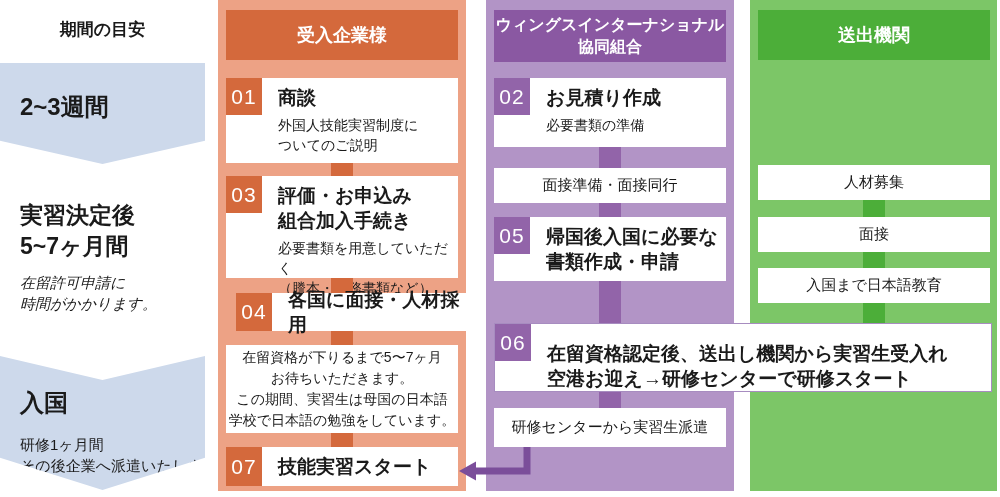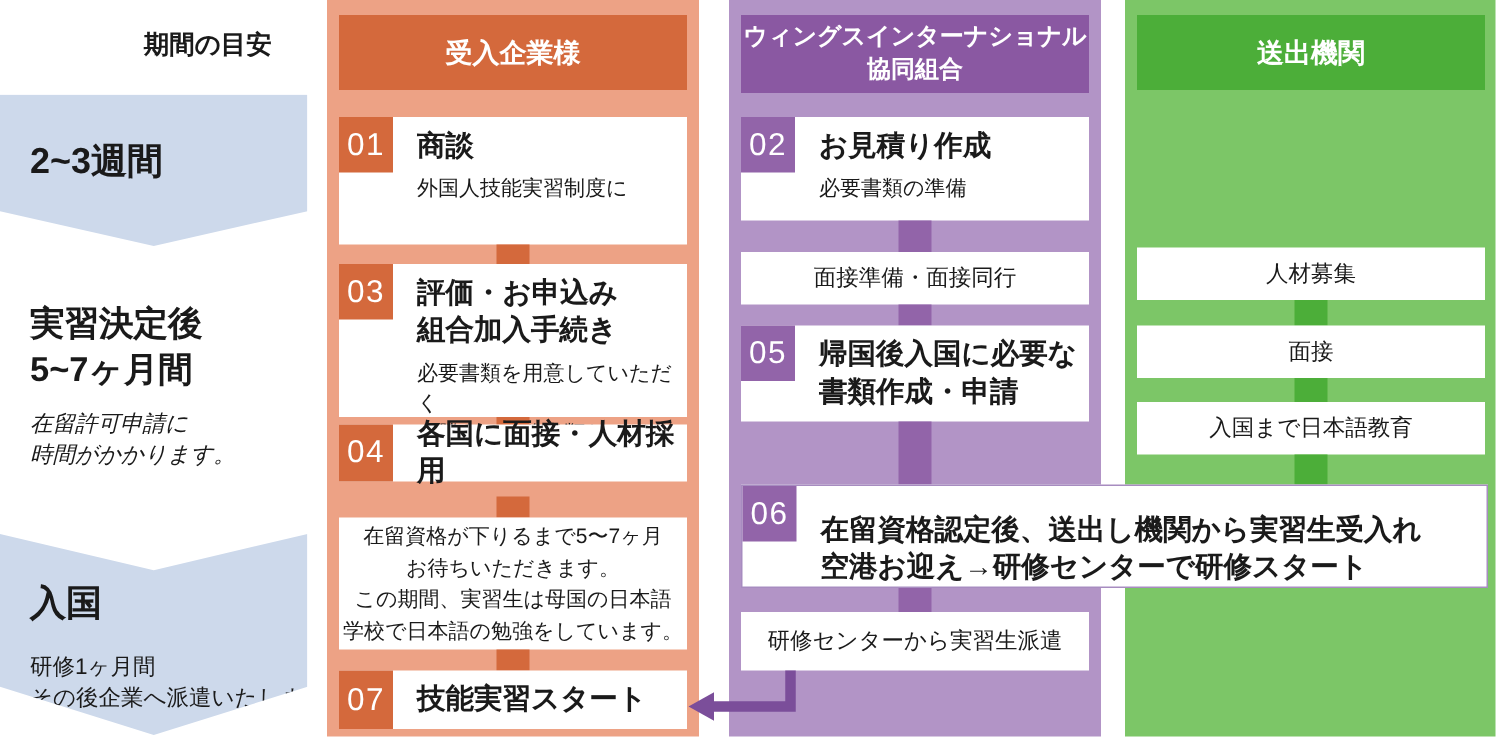--- a/index.html
+++ b/index.html
@@ -35,21 +35,21 @@
   .step-body{padding:7px 8px 0 52px;}
   .step-title{font-weight:700;font-size:19px;line-height:25px;}
   .step-desc{font-size:14px;line-height:20px;margin-top:5px;}
   .single{display:flex;align-items:center;height:100%;padding-left:52px;box-sizing:border-box;}
   .note-box{display:flex;flex-direction:column;align-items:center;justify-content:center;text-align:center;}
   
   #box01{top:78px;height:85px;}
   #conn-o1{top:163px;height:13px;}
   #box03{top:176px;height:102px;}
   #conn-o2{top:278px;height:15px;}
-  #box04{top:283px;height:38px;}
+  #box04{top:293px;height:38px;margin-left:10px;}
   #conn-o3{top:331px;height:14px;}
   #note-company{top:345px;height:88px;font-size:14px;line-height:21px;}
   #conn-o4{top:433px;height:14px;}
   #box07{top:447px;height:39px;}
   
   #box02{top:78px;height:69px;}
   #conn-p1{top:147px;height:21px;}
   #note-union1{top:168px;height:35px;font-size:15px;}
   #conn-p2{top:203px;height:14px;}
   #box05{top:217px;height:64px;}
@@ -62,21 +62,21 @@
     border:1px solid var(--purple-border);box-sizing:border-box;z-index:3;
   }
   
   #gbox1{top:165px;height:35px;font-size:15px;}
   #conn-g1{top:200px;height:17px;}
   #gbox2{top:217px;height:35px;font-size:15px;}
   #conn-g2{top:252px;height:16px;}
   #gbox3{top:268px;height:35px;font-size:15px;}
   #conn-g3{top:303px;height:20px;}
   
-  #tl-header{position:absolute;left:0;top:18px;width:205px;text-align:center;font-size:17px;font-weight:700;padding-left:36px;}
+  #tl-header{position:absolute;left:0;top:18px;width:205px;text-align:center;font-size:17px;font-weight:700;}
   #tl-arrow1{
     position:absolute;left:0;top:63px;width:205px;height:101px;background:var(--blue-arrow);
     clip-path:polygon(0 0,100% 0,100% 77%,50% 100%,0 77%);
   }
   #tl-arrow1 .big{position:absolute;left:20px;top:28px;font-size:24px;font-weight:700;}
   #tl-stage2{position:absolute;left:20px;top:200px;width:190px;}
   .tl-big{font-size:23px;font-weight:700;line-height:31px;}
   .tl-small{font-size:15px;line-height:21px;margin-top:10px;font-style:italic;}
   #tl-arrow2{
     position:absolute;left:0;top:356px;width:205px;height:134px;background:var(--blue-arrow);
@@ -118,20 +118,21 @@
 
   <div class="col" id="col-company">
     <div class="col-header" id="hdr-company">受入企業様</div>
 
     <div class="box" id="box01">
       <div class="badge orange">01</div>
       <div class="step-body">
         <div class="step-title">商談</div>
         <div class="step-desc">
           <div>外国人技能実習制度に</div>
+          <div>ついてのご説明</div>
         </div>
       </div>
     </div>
     <div class="conn orange" id="conn-o1"></div>
 
     <div class="box" id="box03">
       <div class="badge orange">03</div>
       <div class="step-body">
         <div class="step-title">評価・お申込み</div>
         <div class="step-title">組合加入手続き</div>

